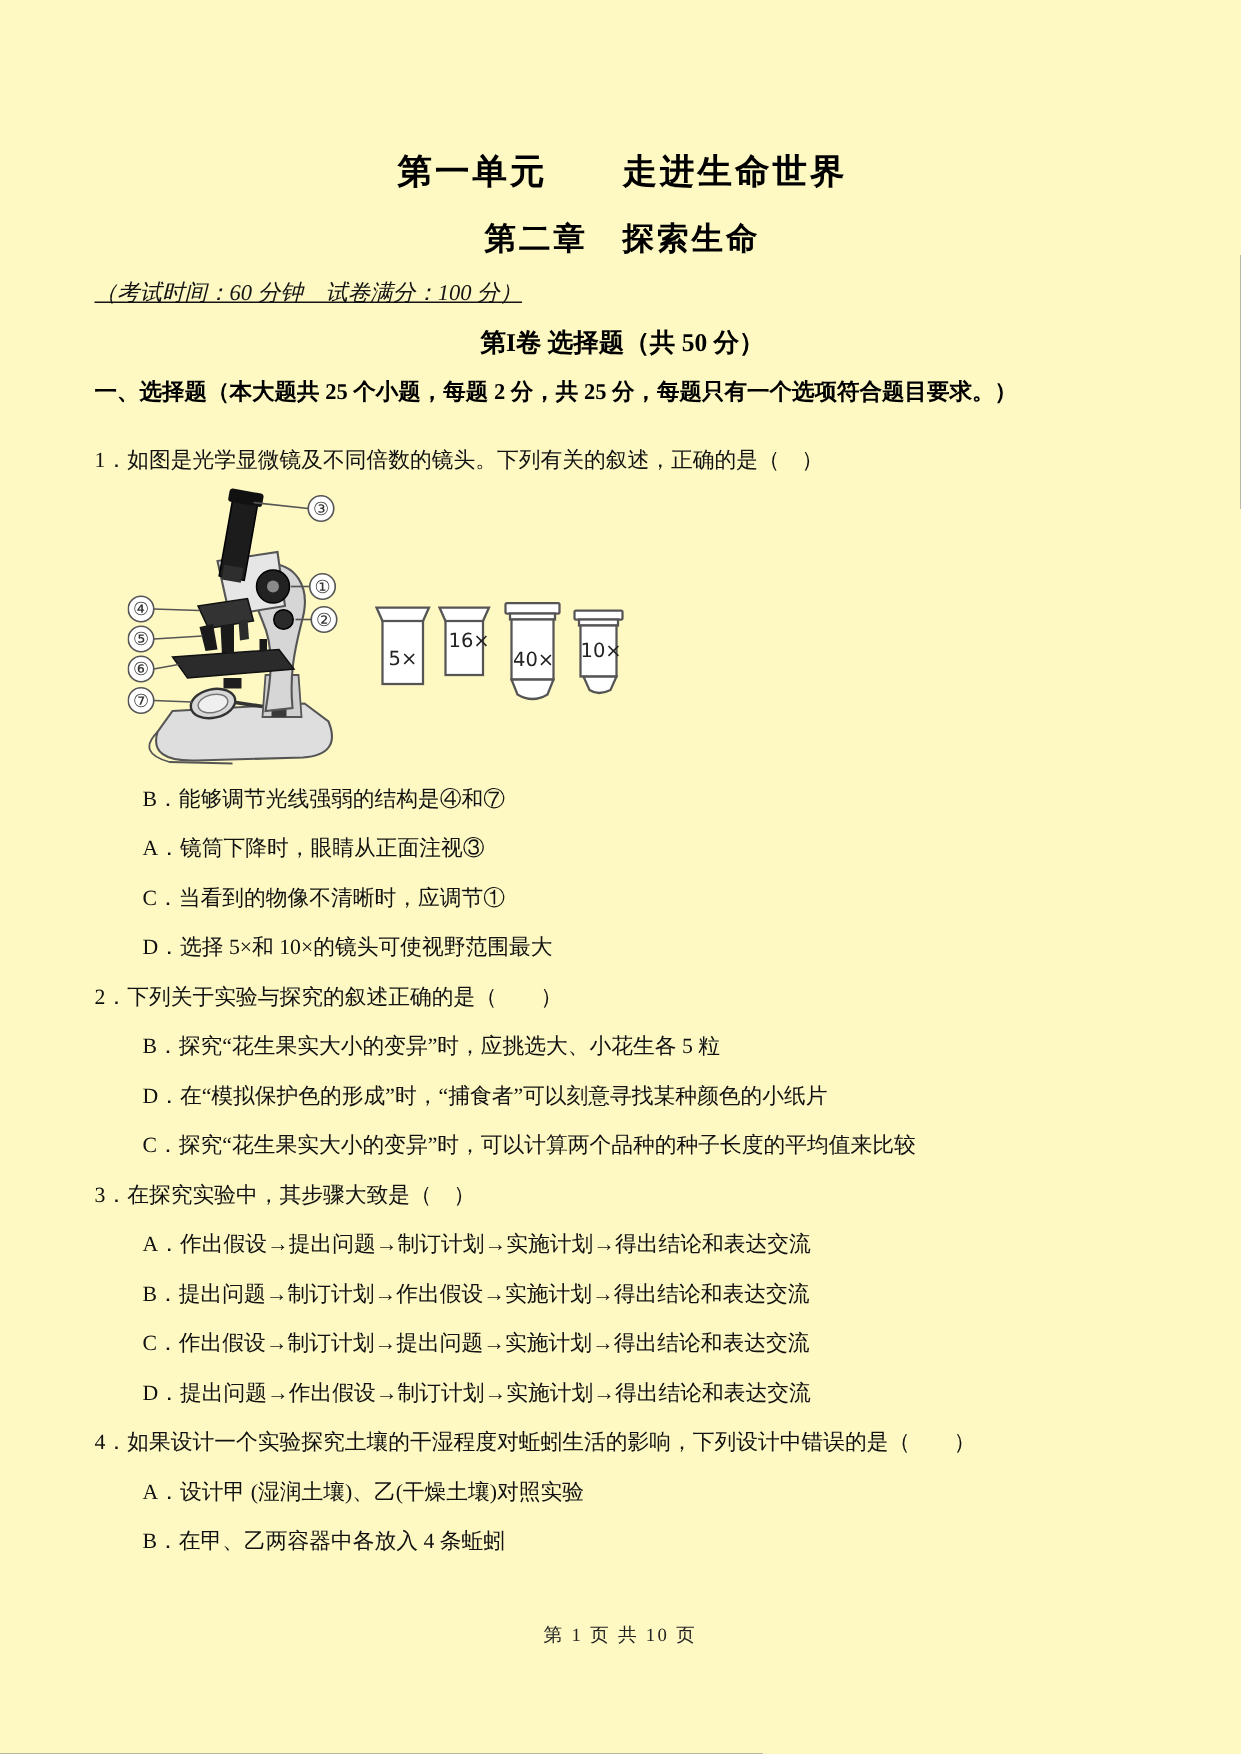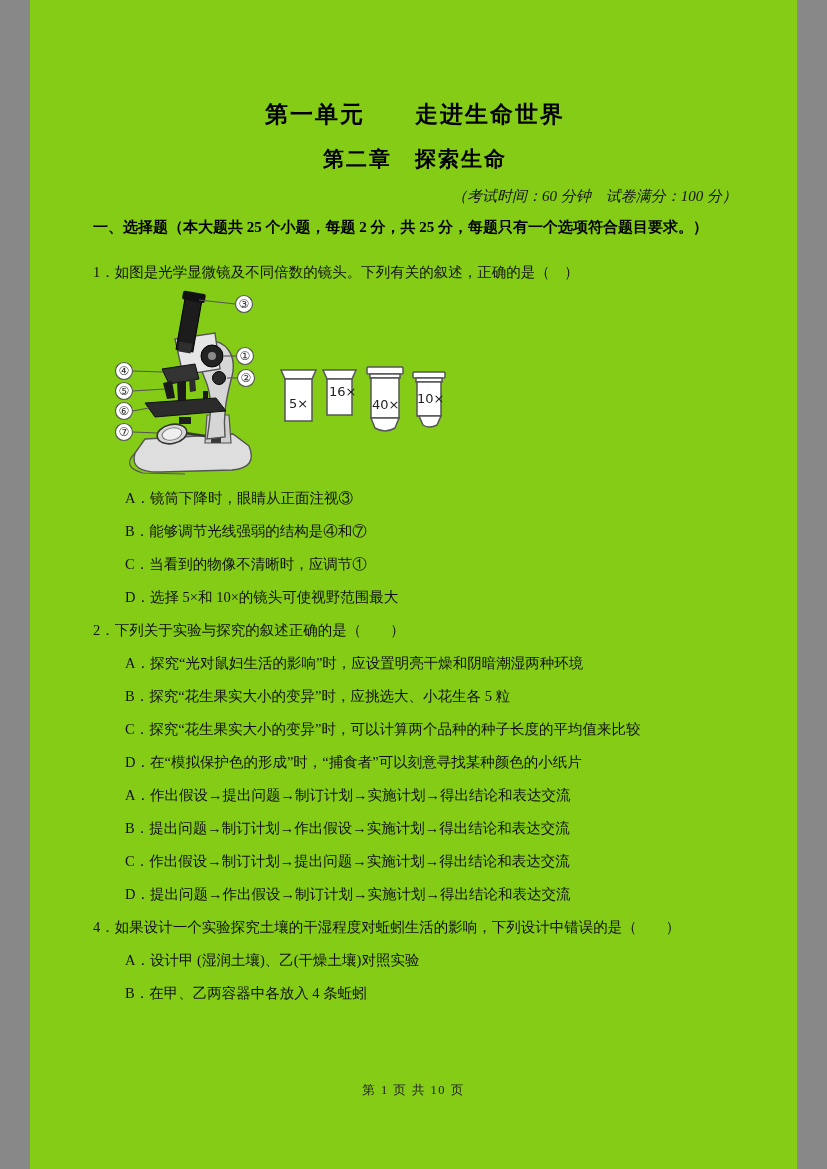--- a/index.html
+++ b/index.html
@@ -1,36 +1,36 @@
 <!DOCTYPE html>
 <html><head>
 <meta charset="utf-8">
 <style>
   html,body{margin:0;padding:0;background:#888;}
   .page{
     position:relative;
-    width:767px;height:1169px;
+    width:827px;height:1169px;
     margin:0 auto;
-    background:#84cc16;
+    background:#fef9c3;
     font-family:"Liberation Serif","DejaVu Serif",serif;
     color:#111;
     overflow:hidden;
   }
   .content{padding:100px 60px 0 63px;}
   .unit-title{
     font-size:23px;font-weight:bold;text-align:center;
     margin:0 0 15px;line-height:30px;letter-spacing:2px;color:#000;
   }
   .chapter-title{
     font-size:21px;font-weight:bold;text-align:center;
     margin:0 0 13px;line-height:28px;letter-spacing:2px;color:#000;
   }
   .exam-info{
-    font-size:15px;text-align:right;margin:0 0 11px;
-    line-height:20px;font-style:italic;color:#141414;
+    font-size:15px;text-align:left;margin:0 0 11px;
+    line-height:20px;font-style:italic;color:#141414;text-decoration:underline;
   }
   .section-title{
     font-size:17px;font-weight:bold;text-align:center;
     margin:0 0 12px;line-height:23px;color:#000;
   }
   .part-heading{
     font-size:15px;font-weight:bold;margin:0 0 26px;
     line-height:20px;white-space:nowrap;color:#000;
   }
   .stem{font-size:14.5px;margin:0 0 14px;line-height:19px;}
@@ -51,20 +51,21 @@
 </style>
 </head>
 <body>
 
 <div class="page">
   <div class="content">
 
     <h1 class="unit-title">第一单元　　走进生命世界</h1>
     <h2 class="chapter-title">第二章　探索生命</h2>
     <p class="exam-info">（考试时间：60 分钟　试卷满分：100 分）</p>
+    <p class="section-title">第I卷 选择题（共 50 分）</p>
     <p class="part-heading">一、选择题（本大题共 25 个小题，每题 2 分，共 25 分，每题只有一个选项符合题目要求。）</p>
 
     <section>
       <p class="stem">1．如图是光学显微镜及不同倍数的镜头。下列有关的叙述，正确的是（　）</p>
 
       <svg class="fig" width="390" height="190" viewBox="0 0 390 190">
 
         <g>
 
           <path d="M30 152 L118 147 L134 159 Q143 181 117 183 L46 185 Q14 186 20 166 Z" fill="#dedede" stroke="#555" stroke-width="1.4"></path>
@@ -160,35 +161,35 @@
           </g>
         </g>
         <g>
           <text class="lens-label" x="174" y="121">5×</text>
           <text class="lens-label" x="214" y="109">16×</text>
           <text class="lens-label" x="257" y="122">40×</text>
           <text class="lens-label" x="302" y="116">10×</text>
         </g>
       </svg>
 
+      <p class="option">B．能够调节光线强弱的结构是④和⑦</p>
       <p class="option">A．镜筒下降时，眼睛从正面注视③</p>
-      <p class="option">B．能够调节光线强弱的结构是④和⑦</p>
       <p class="option">C．当看到的物像不清晰时，应调节①</p>
       <p class="option">D．选择 5×和 10×的镜头可使视野范围最大</p>
     </section>
 
     <section>
       <p class="stem">2．下列关于实验与探究的叙述正确的是（　　）</p>
-      <p class="option">A．探究“光对鼠妇生活的影响”时，应设置明亮干燥和阴暗潮湿两种环境</p>
       <p class="option">B．探究“花生果实大小的变异”时，应挑选大、小花生各 5 粒</p>
+      <p class="option">D．在“模拟保护色的形成”时，“捕食者”可以刻意寻找某种颜色的小纸片</p>
       <p class="option">C．探究“花生果实大小的变异”时，可以计算两个品种的种子长度的平均值来比较</p>
-      <p class="option">D．在“模拟保护色的形成”时，“捕食者”可以刻意寻找某种颜色的小纸片</p>
-    </section>
-
-    <section>
+    </section>
+
+    <section>
+      <p class="stem">3．在探究实验中，其步骤大致是（　）</p>
       <p class="option">A．作出假设→提出问题→制订计划→实施计划→得出结论和表达交流</p>
       <p class="option">B．提出问题→制订计划→作出假设→实施计划→得出结论和表达交流</p>
       <p class="option">C．作出假设→制订计划→提出问题→实施计划→得出结论和表达交流</p>
       <p class="option">D．提出问题→作出假设→制订计划→实施计划→得出结论和表达交流</p>
     </section>
 
     <section>
       <p class="stem">4．如果设计一个实验探究土壤的干湿程度对蚯蚓生活的影响，下列设计中错误的是（　　）</p>
       <p class="option">A．设计甲 (湿润土壤)、乙(干燥土壤)对照实验</p>
       <p class="option">B．在甲、乙两容器中各放入 4 条蚯蚓</p>

